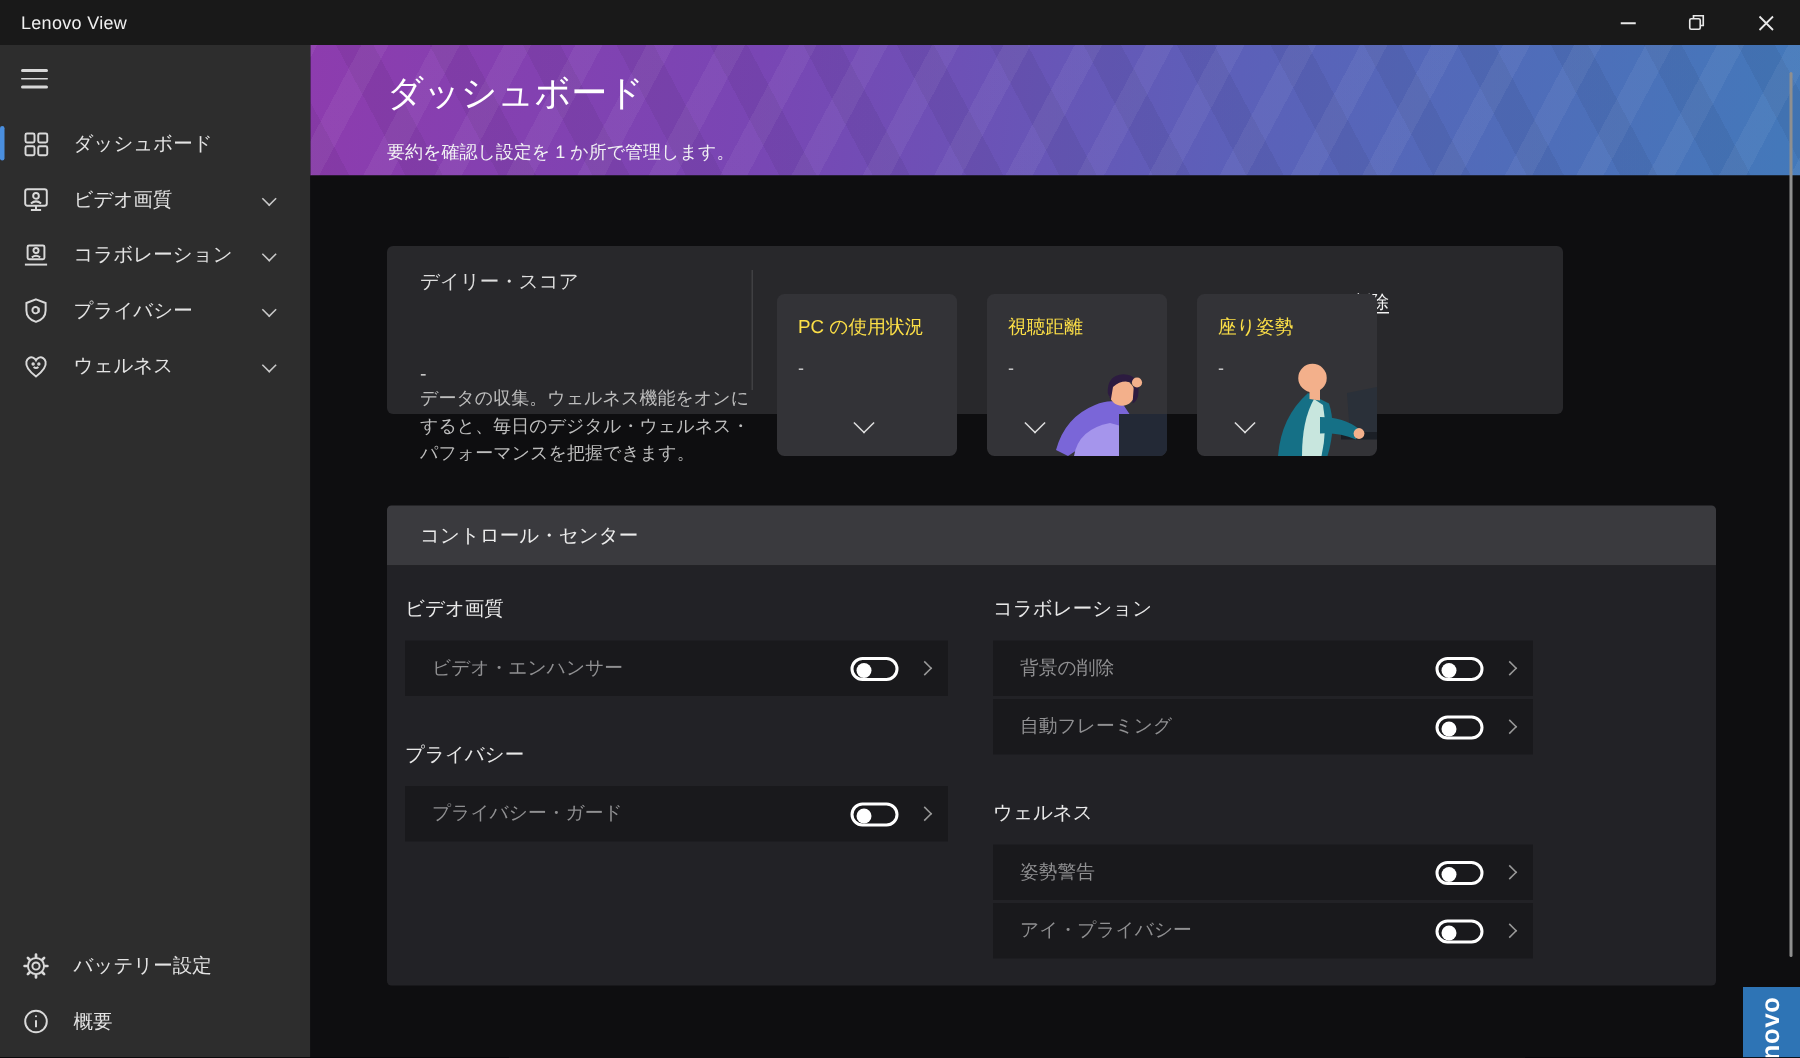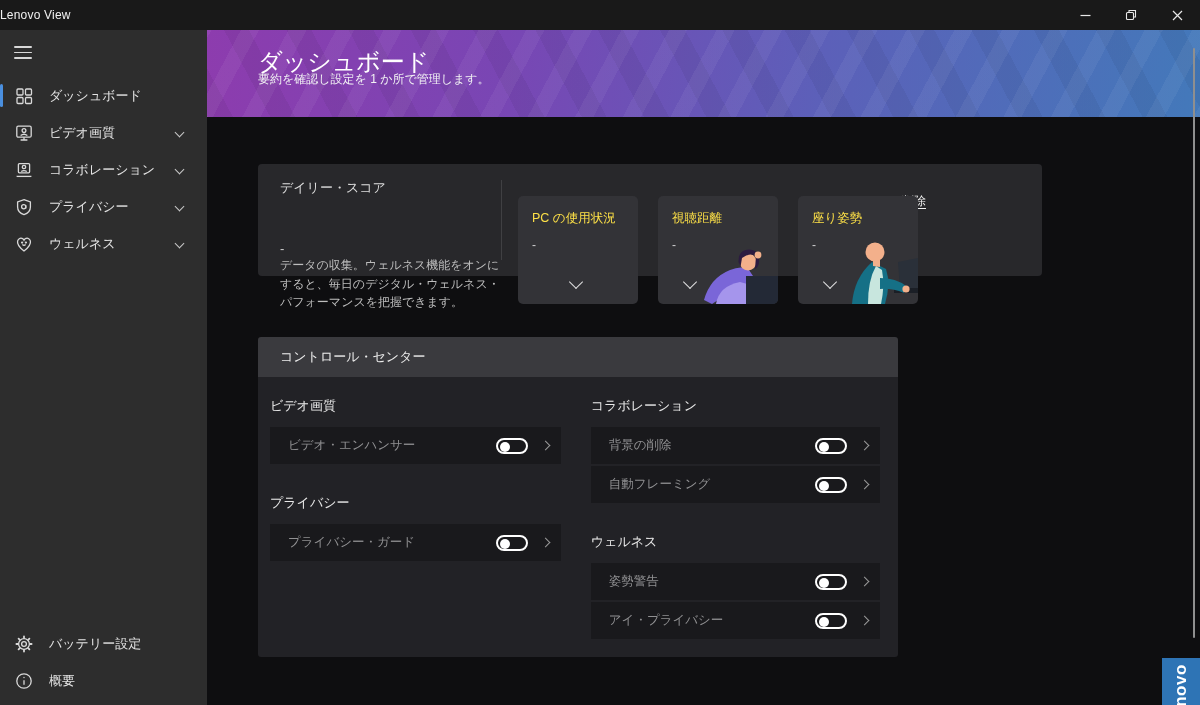--- a/index.html
+++ b/index.html
@@ -3,21 +3,21 @@
 <meta charset="utf-8">
 <style>
   * { margin:0; padding:0; box-sizing:border-box; }
   html,body { background:#000; }
   body { font-family:"Liberation Sans", sans-serif; }
   .app { position:relative; width:1200px; height:705px; background:#0e0e10; overflow:hidden; }
 
   
   .titlebar { position:absolute; top:0; left:0; width:100%; height:30px; background:#191919;
               display:flex; align-items:center; color:#f0f0f0; font-size:12px; }
-  .titlebar .app-title { letter-spacing:.2px; }
+  .titlebar .app-title { padding-left:14px; letter-spacing:.2px; }
   .win-controls { margin-left:auto; display:flex; height:100%; }
   .win-btn { width:46px; height:100%; display:flex; align-items:center; justify-content:center; color:#e8e8e8; }
   .win-btn svg { display:block; }
 
   
   .sidebar { position:absolute; top:30px; left:0; width:207px; bottom:0; background:#2d2d2d;
              display:flex; flex-direction:column; }
   .hamburger { margin:16px 0 0 14px; width:18px; height:13px; display:flex; flex-direction:column; justify-content:space-between; }
   .hamburger i { display:block; height:1.6px; background:#d8d8d8; border-radius:1px; }
   .nav { margin-top:18px; }
@@ -33,21 +33,21 @@
   .sidebar-bottom { margin-top:auto; padding-bottom:6px; }
 
   
   .main { position:absolute; top:30px; left:207px; right:0; bottom:0; background:#0e0e10; }
   .hero { position:relative; height:87px; overflow:hidden;
           background:linear-gradient(97deg,#8d3cae 0%,#7946b4 30%,#5c60b9 62%,#4379ba 100%); }
   .hero::after { content:""; position:absolute; inset:-40px;
           background:repeating-linear-gradient(118deg, rgba(255,255,255,.05) 0 16px, rgba(255,255,255,0) 16px 42px),
                      repeating-linear-gradient(62deg, rgba(0,0,0,.05) 0 22px, rgba(0,0,0,0) 22px 55px); }
   .hero-title { position:absolute; left:51px; top:16px; z-index:2; color:#fff; font-size:24px; font-weight:400; }
-  .hero-sub   { position:absolute; left:51px; top:41px; z-index:2; color:#f2f2f4; font-size:12px; }
+  .hero-sub   { position:absolute; left:51px; top:63px; z-index:2; color:#f2f2f4; font-size:12px; }
 
   .content { position:absolute; top:87px; left:0; right:0; bottom:0; background:#0e0e10; }
 
   
   .summary-card { position:absolute; left:51px; top:47px; width:784px; height:112px;
                   background:#28282b; border-radius:4px; }
   .daily { position:absolute; left:22px; top:15px; width:228px; }
   .daily-title { color:#dedede; font-size:13px; }
   .daily-value { margin-top:44px; color:#cfcfcf; font-size:13px; }
   .daily-desc  { color:#bdbdbd; font-size:12px; line-height:1.55; }
@@ -61,21 +61,21 @@
   .stat-card.c3 { left:540px; }
   .stat-title { margin:14px 0 0 14px; color:#fde047; font-size:12.5px; }
   .stat-value { margin:11px 0 0 14px; color:#cfcfcf; font-size:12px; }
   .stat-chev { position:absolute; bottom:17px; width:10px; height:10px;
                border-right:1.6px solid #e0e0e0; border-bottom:1.6px solid #e0e0e0; transform:rotate(45deg); }
   .c1 .stat-chev { left:53px; }
   .c2 .stat-chev, .c3 .stat-chev { left:27px; }
   .illus { position:absolute; right:0; bottom:0; }
 
   
-  .control-center { position:absolute; left:51px; top:220px; width:640px; }
+  .control-center { position:absolute; left:51px; top:220px; width:886px; }
   .cc-header { height:40px; background:#3a3a3e; border-radius:3px 3px 0 0;
                display:flex; align-items:center; padding-left:22px; color:#ececec; font-size:13px; }
   .cc-body { background:#222226; display:flex; gap:30px; padding:18px 18px 16px 12px; border-radius:0 0 3px 3px; }
   .cc-col { width:362px; }
   .cc-col.r { width:360px; }
   .group-title { color:#e9e9e9; font-size:13px; margin:2px 0 12px 0; }
   .group + .group .group-title { margin-top:30px; }
   .cc-row { height:37px; background:#19191c; display:flex; align-items:center;
             padding:0 12px 0 18px; margin-bottom:2px;gap:32px; }
   .cc-row-label { color:#909092; font-size:12.5px; }

